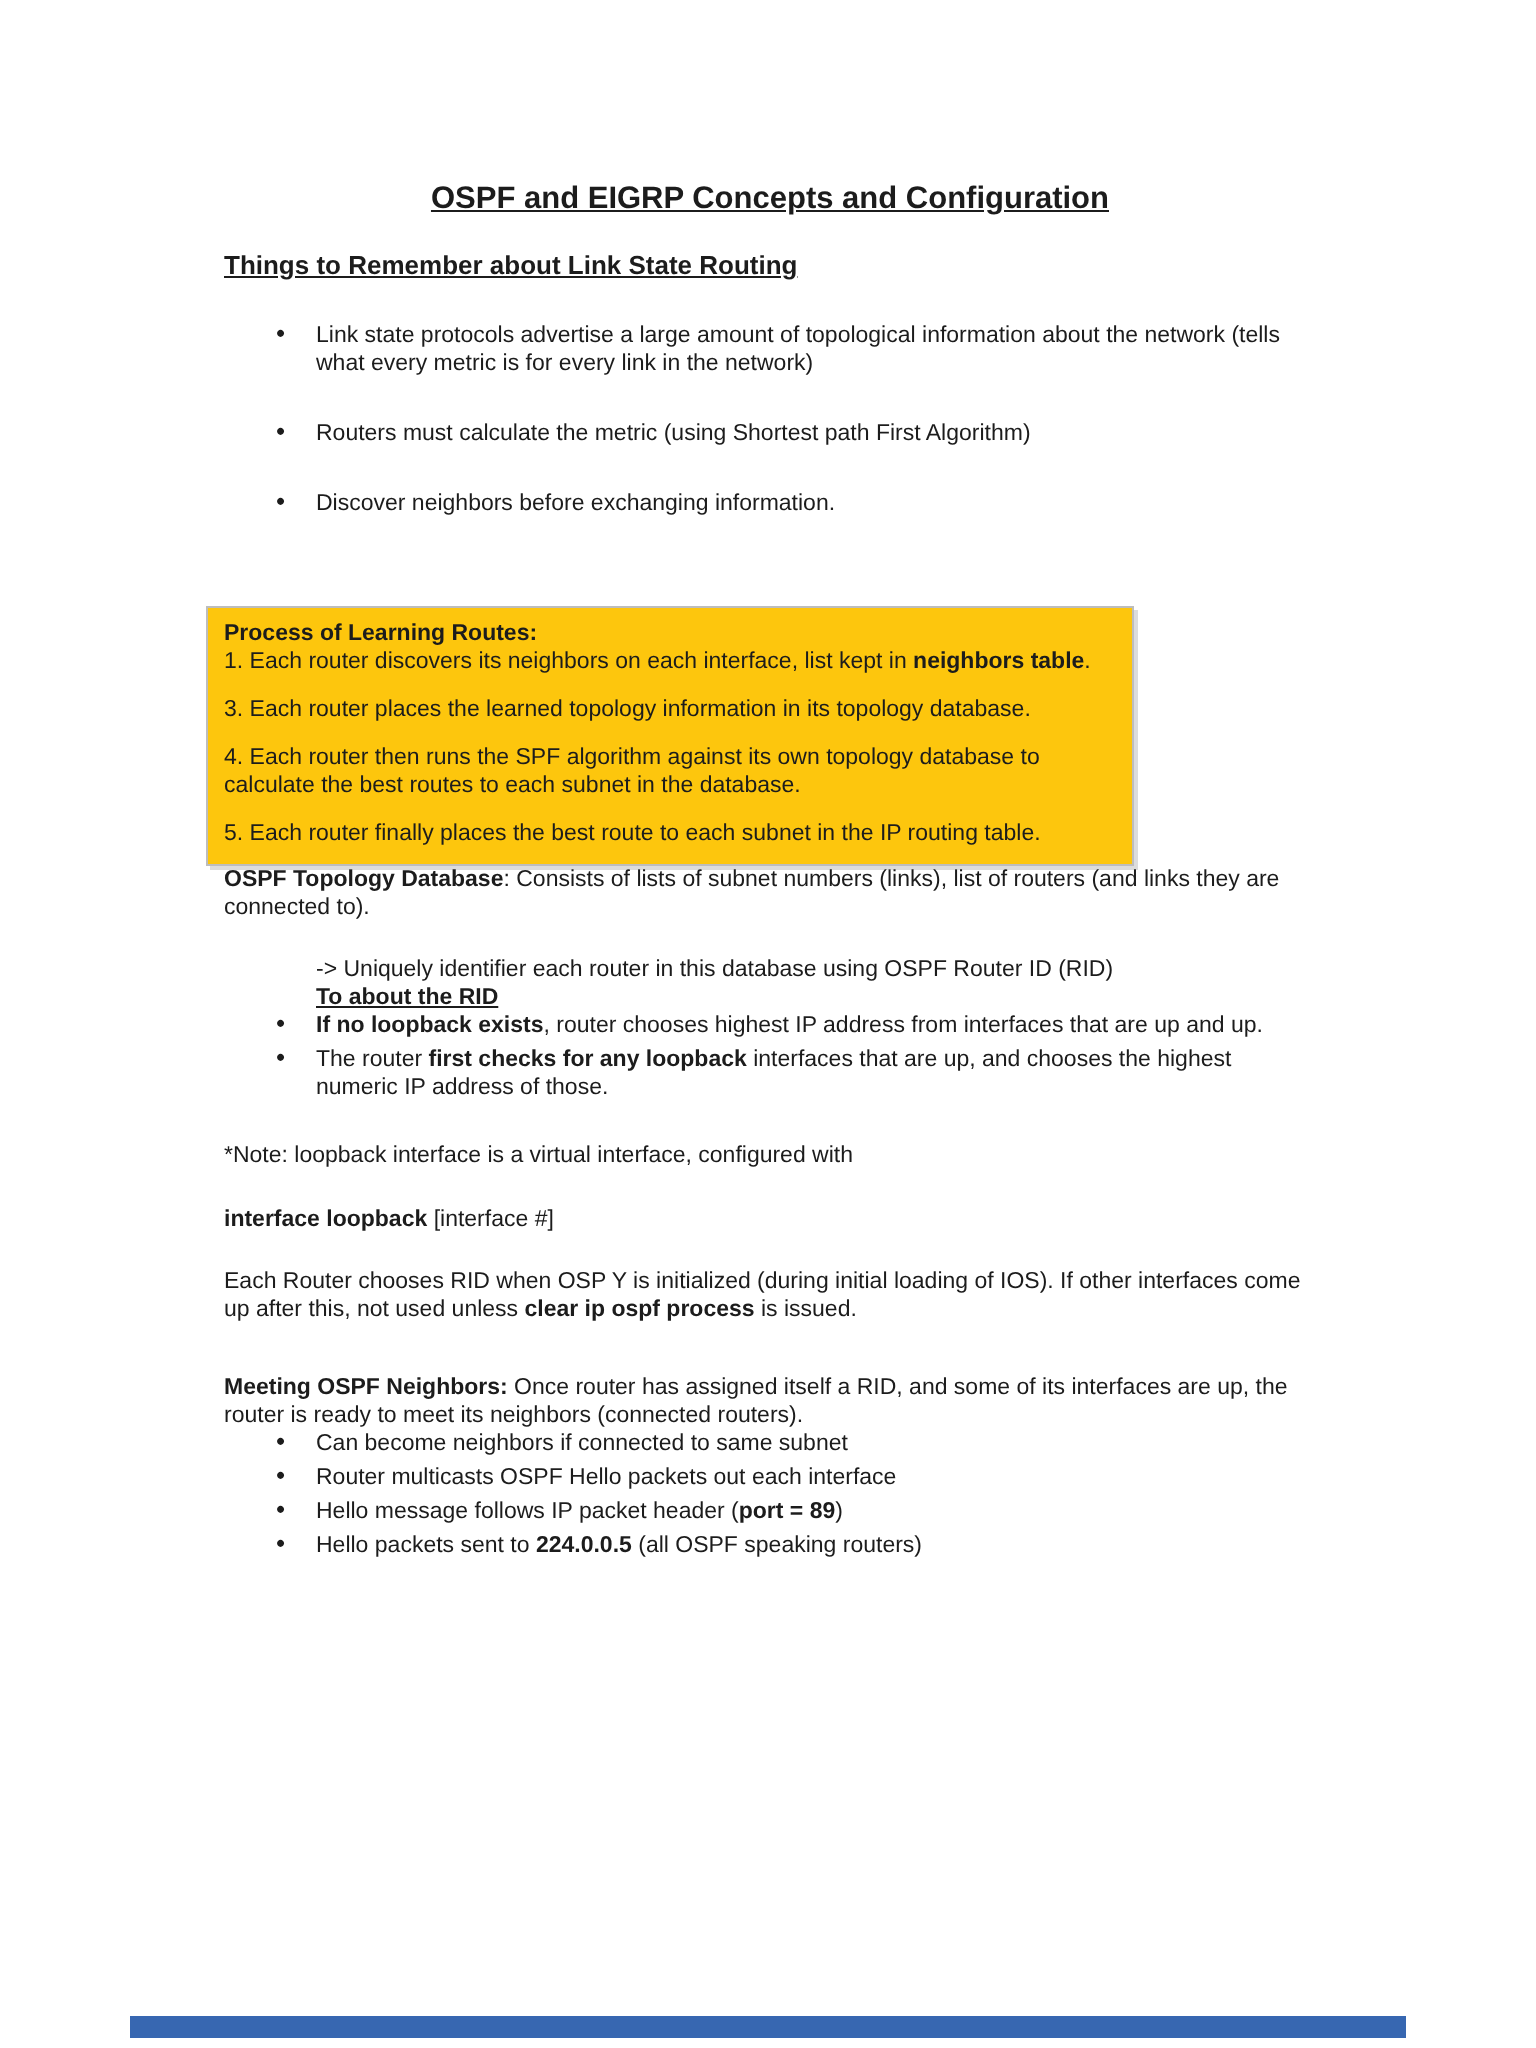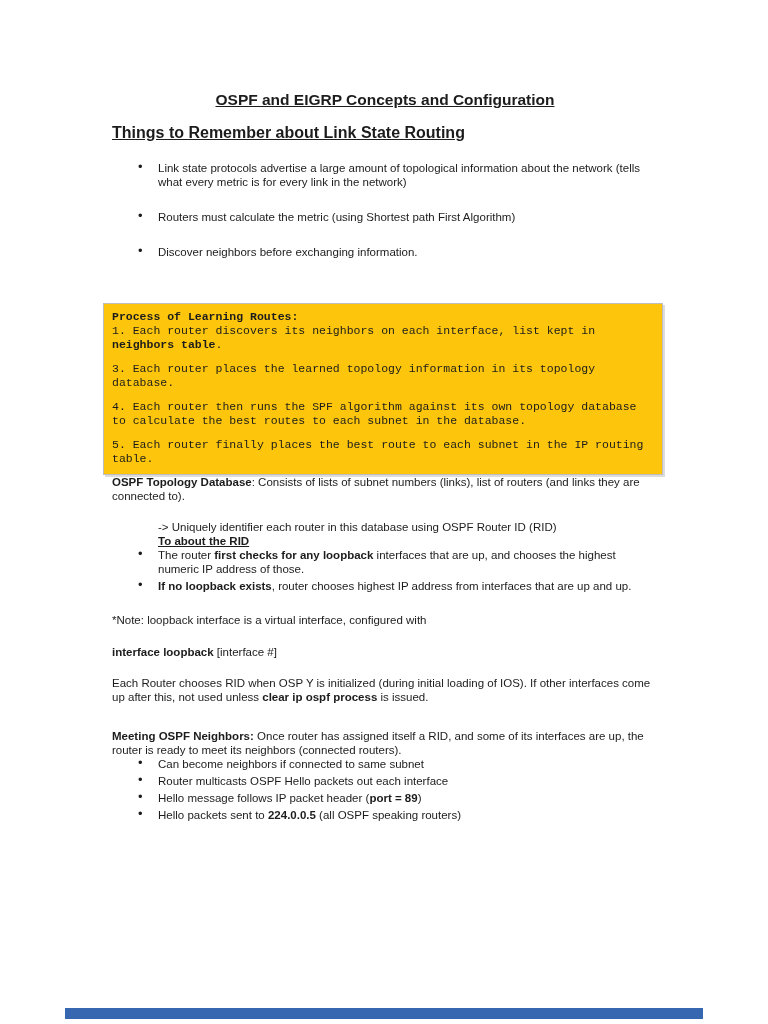--- a/index.html
+++ b/index.html
@@ -20,21 +20,21 @@
   }
   .doc-title {
     font-size: 15.5px;
     line-height: 19px;
     font-weight: bold;
     text-decoration: underline;
     margin: 0 0 17px 0;
     text-align: center;
   }
   .section-heading {
-    font-size: 16px;
+    font-size: 13px;
     font-weight: bold;
     text-decoration: underline;
     margin: 0 0 21px 0;
   }
   ul.bullets {
     list-style: none;
     margin: 0; padding: 0;
   }
   ul.bullets > li {
     position: relative;
@@ -45,26 +45,25 @@
     content: "\2022";
     position: absolute;
     left: 26px;
     top: -1px;
     font-size: 13px;
   }
   ul.bullets.tight > li { margin-bottom: 3px; }
   .process-box {
     box-sizing: border-box;
     margin: 44px 0 0 -9px;
-    width: 560px;
+    width: 464px;
     background: #fdc60d;
     border: 1px solid #bdbdbd;
     box-shadow: 2px 2px 0 #dcdcdc;
     padding: 6px 8px 8px 8px;
-    font-family: Liberation Mono, monospace;
   }
   .process-box p { margin: 0; }
   .process-box p.gap { margin-top: 10px; }
   .box-heading { font-weight: bold; }
   .para { margin: 0; }
   .indent-block { margin: 17px 0 0 46px; }
   .rid-heading {
     font-weight: bold;
     text-decoration: underline;
     margin: 0;
@@ -108,22 +107,22 @@
     </div>
 
     <p class="para mt34"><span style="font-weight: bold;">OSPF Topology Database</span><span>: Consists of lists of subnet numbers (links), list of routers (and links they are connected to).</span></p>
 
     <div class="indent-block">
       <p class="para">-&gt; Uniquely identifier each router in this database using OSPF Router ID (RID)</p>
       <p class="rid-heading">To about the RID</p>
     </div>
 
     <ul class="bullets tight mt18">
+      <li><span style="font-weight: bold;">If no loopback exists</span><span>, router chooses highest IP address from interfaces that are up and up.</span></li>
       <li><span>The router </span><span style="font-weight: bold;">first checks for any loopback</span><span> interfaces that are up, and chooses the highest numeric IP address of those.</span></li>
-      <li><span style="font-weight: bold;">If no loopback exists</span><span>, router chooses highest IP address from interfaces that are up and up.</span></li>
     </ul>
 
     <p class="para mt20">*Note: loopback interface is a virtual interface, configured with</p>
 
     <p class="para mt18"><span style="font-weight: bold;">interface loopback</span><span> [interface #]</span></p>
 
     <p class="para mt17"><span>Each Router chooses RID when OSP Y is initialized (during initial loading of IOS). If other interfaces come up after this, not used unless </span><span style="font-weight: bold;">clear ip ospf process</span><span> is issued.</span></p>
 
     <p class="para mt25"><span style="font-weight: bold;">Meeting OSPF Neighbors:</span><span> Once router has assigned itself a RID, and some of its interfaces are up, the router is ready to meet its neighbors (connected routers).</span></p>
 

